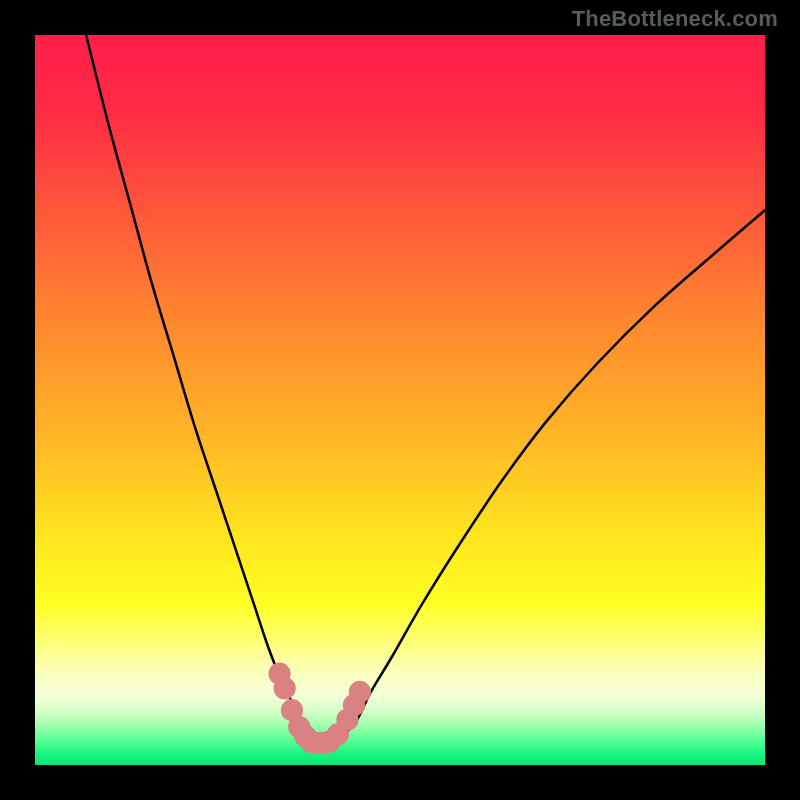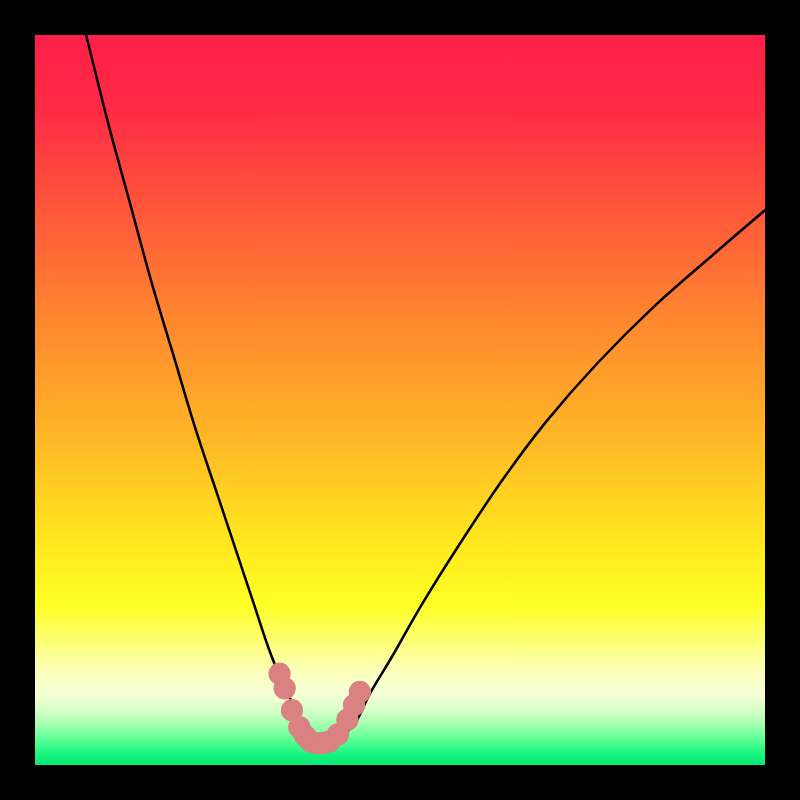--- a/index.html
+++ b/index.html
@@ -85,13 +85,14 @@
           <circle cx="38.600" cy="97.000" r="1.45" fill="#da8181" stroke="#da8181" stroke-width="0.15"></circle>
           <circle cx="39.400" cy="97.000" r="1.45" fill="#da8181" stroke="#da8181" stroke-width="0.15"></circle>
           <circle cx="40.300" cy="96.800" r="1.45" fill="#da8181" stroke="#da8181" stroke-width="0.15"></circle>
           <circle cx="41.500" cy="95.800" r="1.45" fill="#da8181" stroke="#da8181" stroke-width="0.15"></circle>
           <circle cx="42.800" cy="93.800" r="1.45" fill="#da8181" stroke="#da8181" stroke-width="0.15"></circle>
           <circle cx="43.700" cy="91.800" r="1.45" fill="#da8181" stroke="#da8181" stroke-width="0.15"></circle>
           <circle cx="44.500" cy="90.000" r="1.45" fill="#da8181" stroke="#da8181" stroke-width="0.15"></circle>
         </g>
     </svg>
   </div>
+  <div class="watermark">TheBottleneck.com</div>
 </div>
 
 </body></html>

